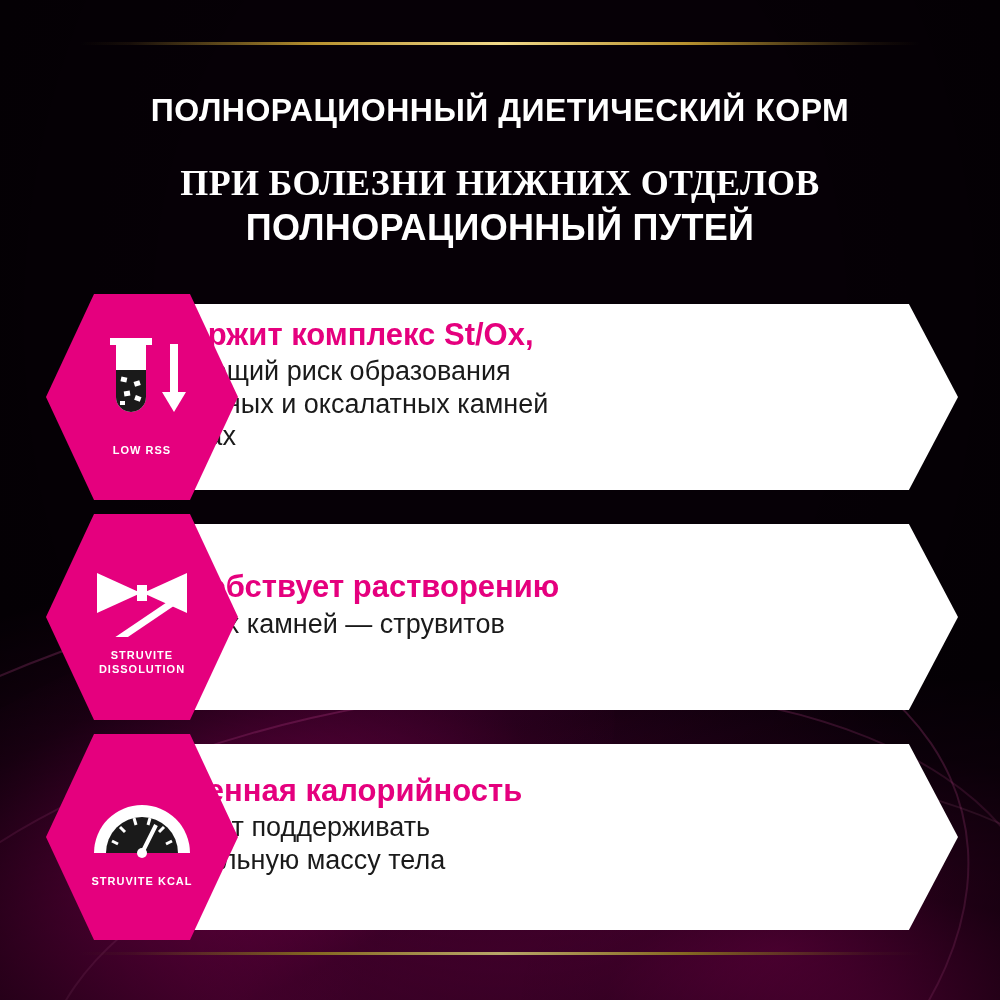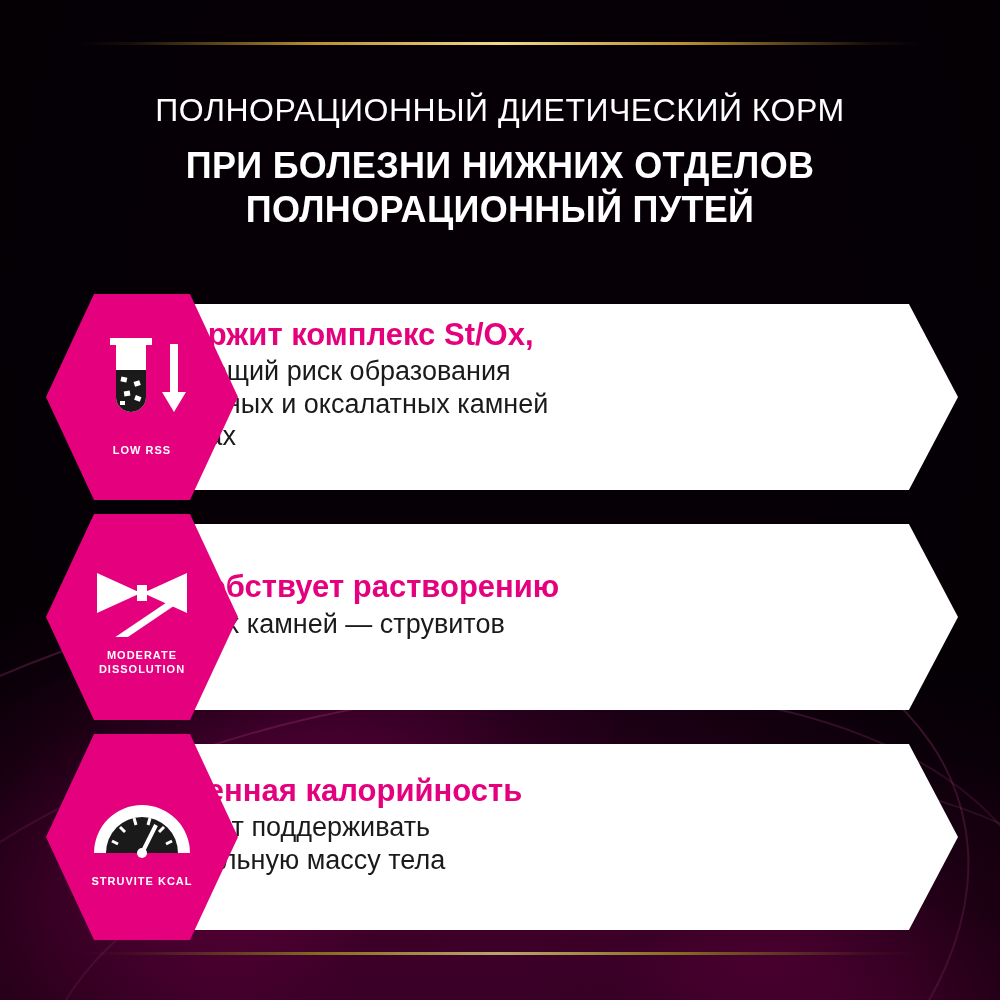--- a/index.html
+++ b/index.html
@@ -87,33 +87,33 @@
     top: 92px;
     left: 0;
     width: 1000px;
     text-align: center;
     z-index: 5;
   }
   .head-line1 {
     color: #ffffff;
     font-size: 32px;
     letter-spacing: 0.5px;
-    font-weight: 400;
+    font-weight: 700;
     line-height: 1.18;
     white-space: nowrap;
   }
   .head-line2, .head-line3 {
     color: #ffffff;
     font-size: 36px;
     font-weight: bold;
     letter-spacing: 0.3px;
     line-height: 1.22;
     white-space: nowrap;
   }
-  .head-line2 { margin-top: 14px; }
+  .head-line2 { margin-top: 32px; font-family: Liberation Serif, serif; }
 
   
   .features {
     position: absolute;
     top: 292px;
     left: 0;
     width: 1000px;
     z-index: 6;
   }
   .feature {
@@ -270,21 +270,21 @@
             <svg width="110" height="80" viewBox="0 0 110 80">
 
               <path d="M10 16 L54 36 L10 56 Z" fill="#ffffff"></path>
               <path d="M100 16 L56 36 L100 56 Z" fill="#ffffff"></path>
               <rect x="50" y="28" width="10" height="16" fill="#ffffff"></rect>
 
               <rect x="6" y="62" width="100" height="7" fill="#ffffff" transform="rotate(-34 56 65)"></rect>
             </svg>
           </span>
           <span class="hex-label">
-            <span>MODERATE</span><br>
+            <span>STRUVITE</span><br>
             <span>DISSOLUTION</span>
           </span>
         </div>
       </div>
     </div>
 
     <div class="feature">
       <div class="banner"></div>
       <div class="banner-text">
         <div class="f-title">Умеренная калорийность</div>

